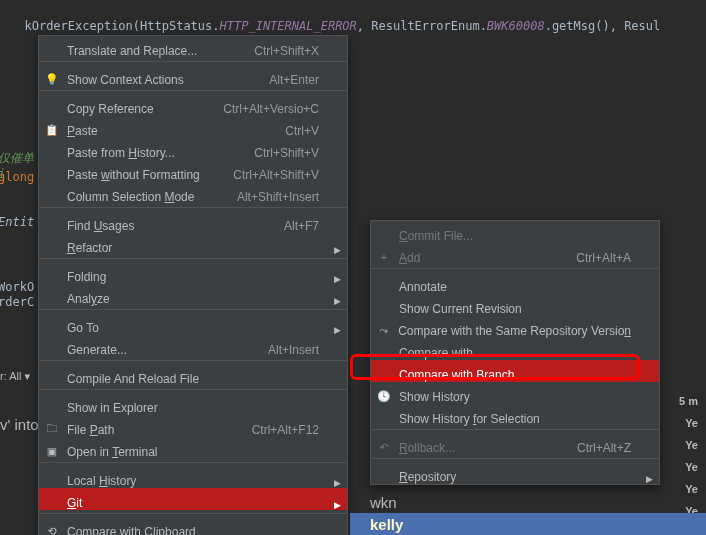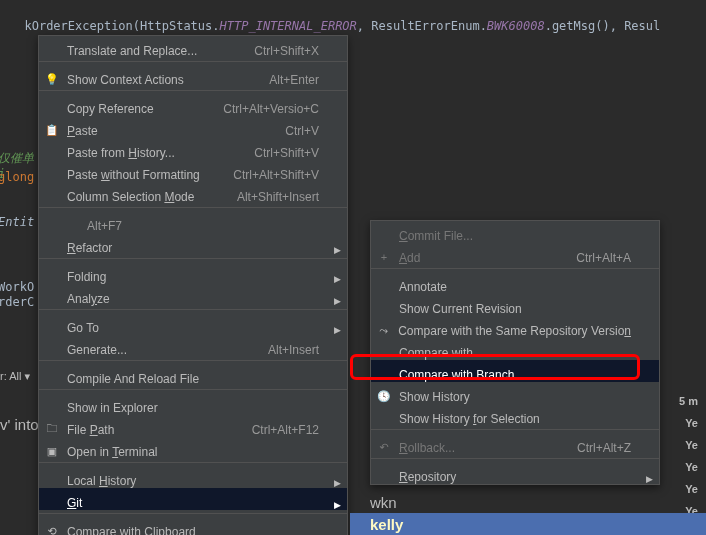--- a/index.html
+++ b/index.html
@@ -38,21 +38,21 @@
 
   .menu-item {
     display: flex;
     align-items: flex-end;
     height: 22px;
     padding: 0 28px 0 4px;
     color: #bbbbbb;
     cursor: default;
     position: relative;
   }
-  .menu-item.highlight { background: #0f172a; color: #ffffff; }
+  .menu-item.highlight { background: #b91c1c; color: #ffffff; }
   .menu-item.disabled { color: #777777; }
   .menu-item .icon {
     width: 18px;
     height: 16px;
     margin-right: 6px;
     display: inline-flex;
     align-items: center;
     justify-content: center;
     font-size: 11px;
   }
@@ -189,20 +189,21 @@
       <span class="shortcut">Ctrl+Alt+Shift+V</span>
     </div>
     <div class="menu-item">
       <span class="icon"></span>
       <span class="label">Column Selection <span class="underline">M</span>ode</span>
       <span class="shortcut">Alt+Shift+Insert</span>
     </div>
     <div class="separator"></div>
     <div class="menu-item">
       <span class="icon"></span>
+      <span class="label">Find <span class="underline">U</span>sages</span>
       <span class="shortcut">Alt+F7</span>
     </div>
     <div class="menu-item">
       <span class="icon"></span>
       <span class="label"><span class="underline">R</span>efactor</span>
       <span class="arrow">▶</span>
     </div>
     <div class="separator"></div>
     <div class="menu-item">
       <span class="icon"></span>

